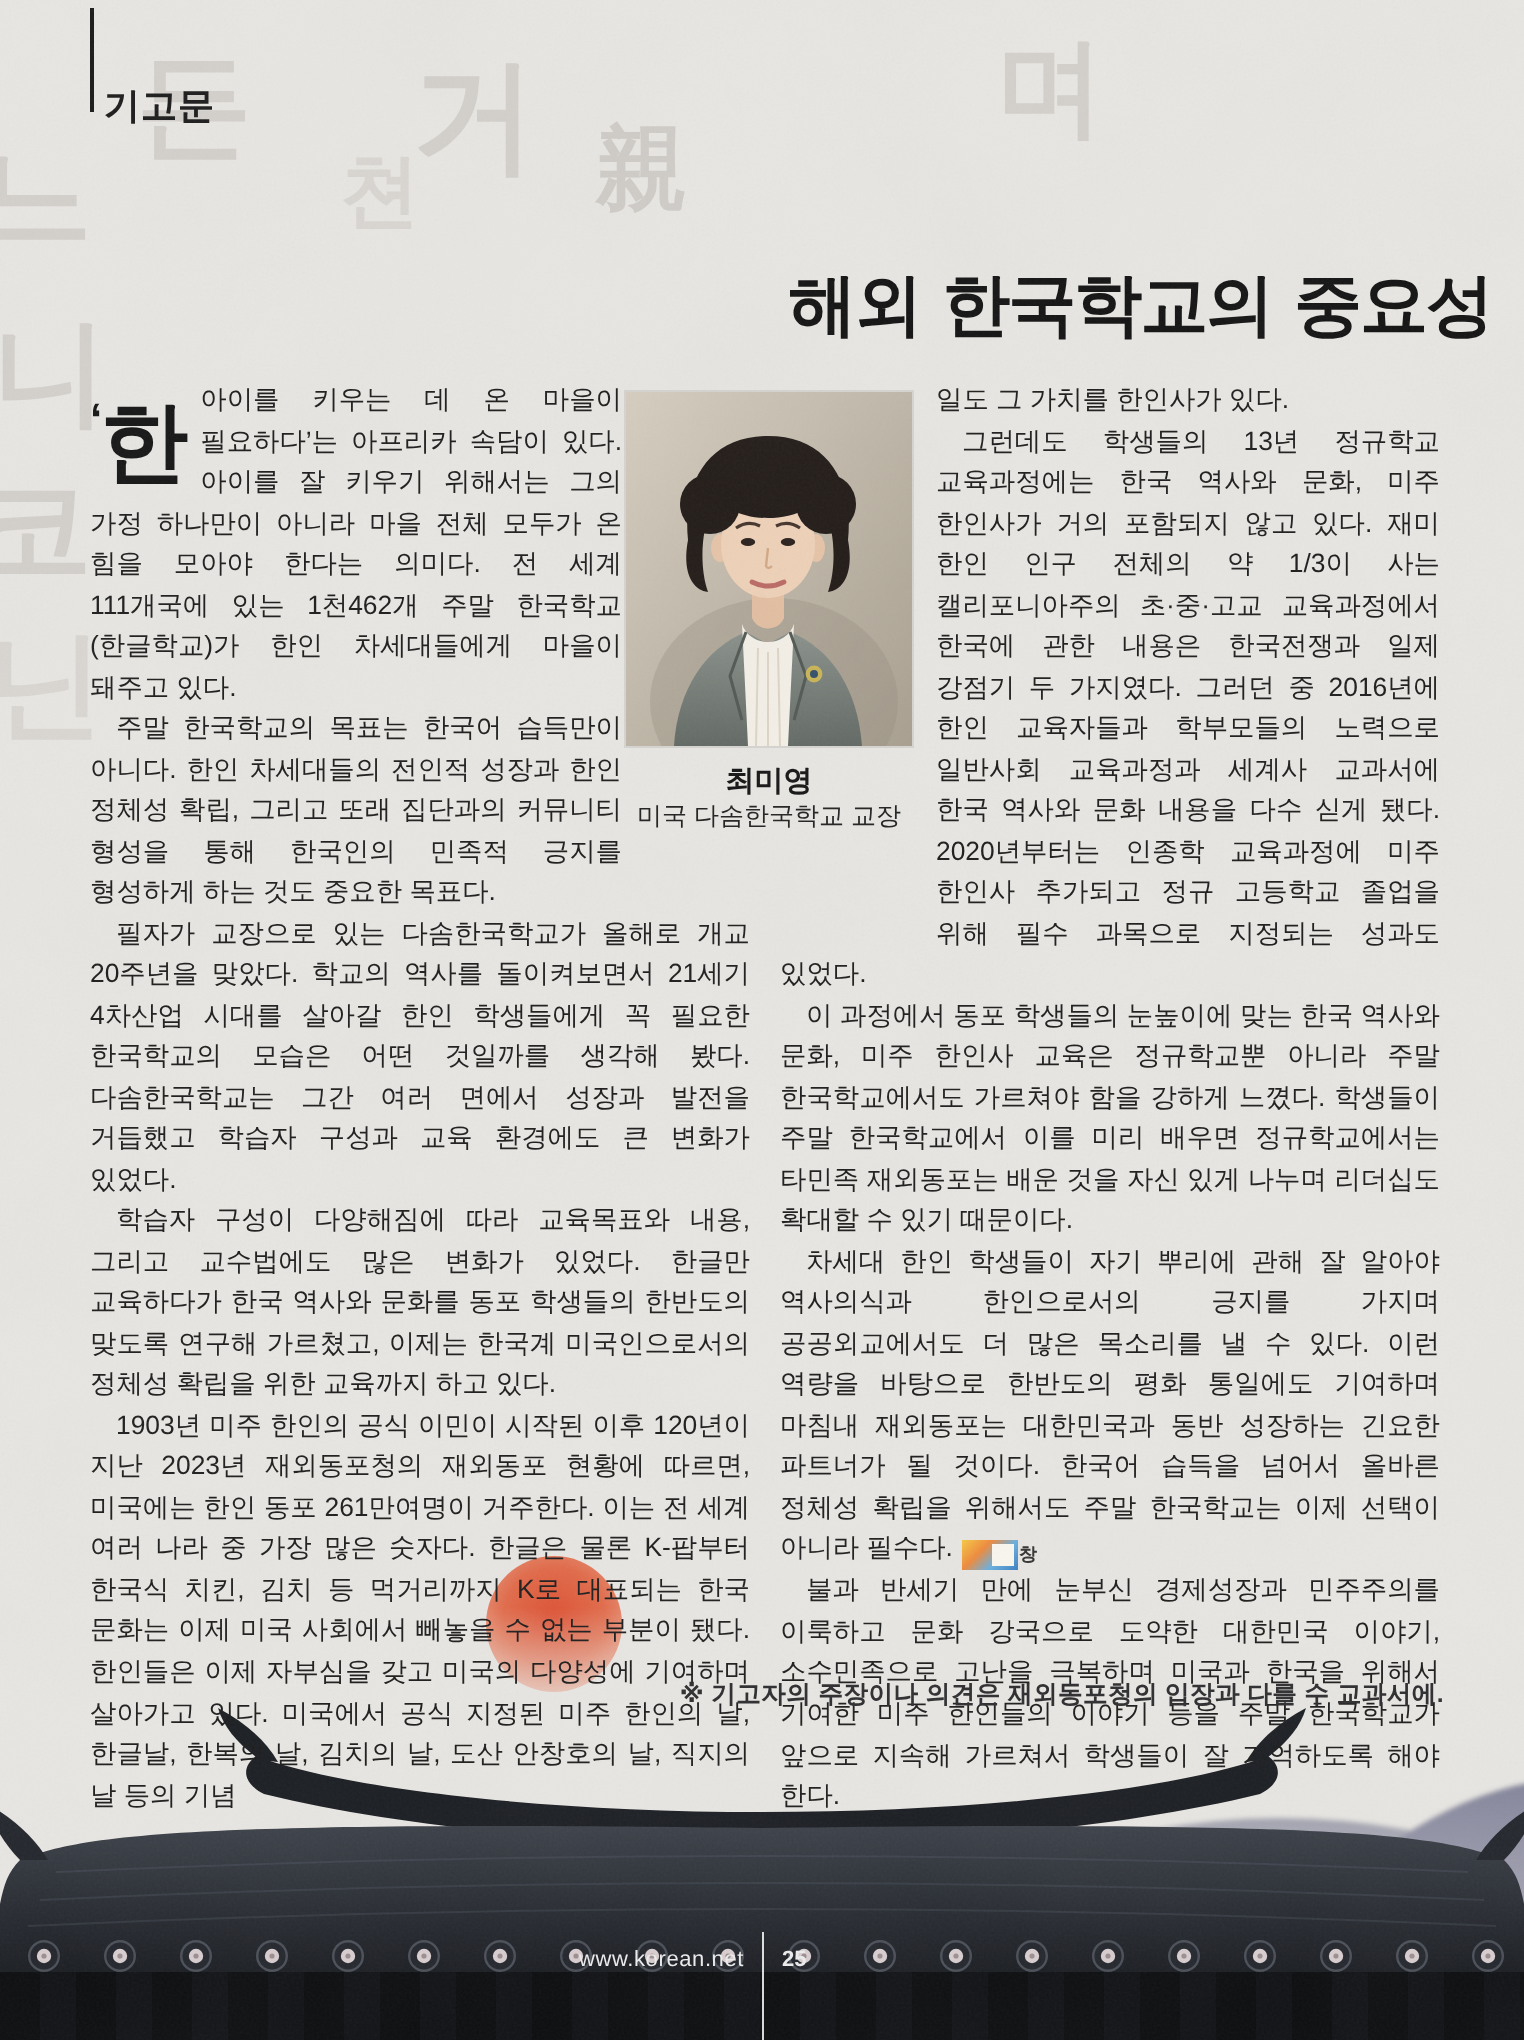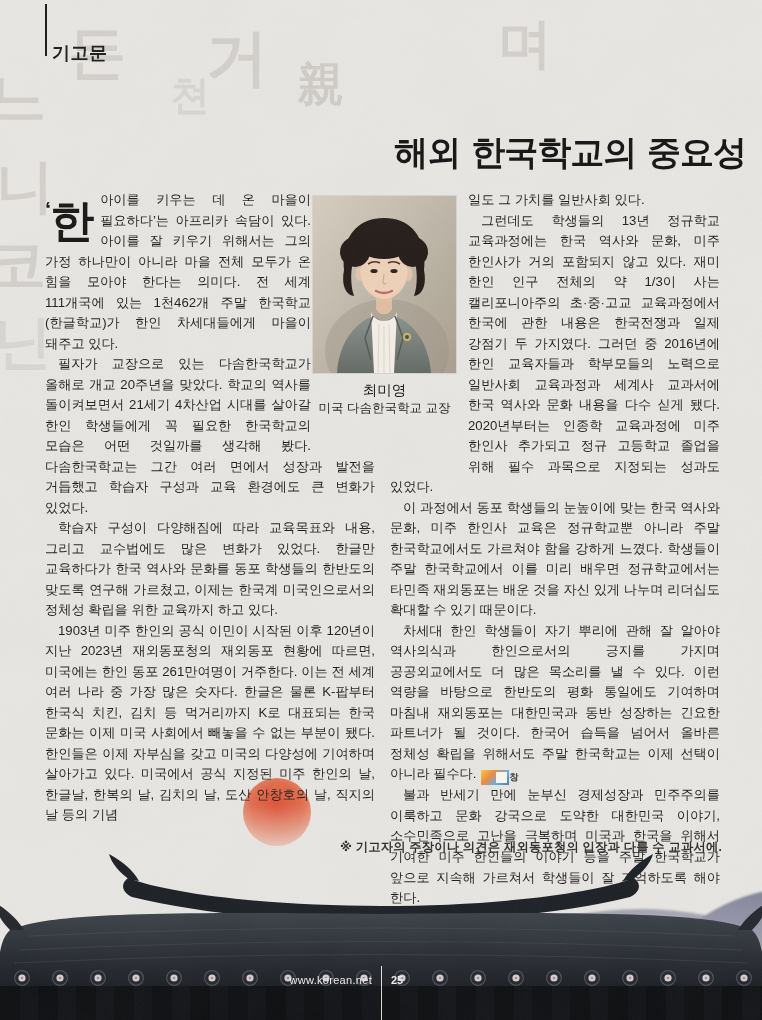--- a/index.html
+++ b/index.html
@@ -39,21 +39,21 @@
   .indent{text-indent:13px;}
   .dropcap{float:left;margin:3px 6px 0 0;font-weight:600;color:#161616;}
   .dq{font-size:22px;vertical-align:19px;margin-right:-1px;}
   .dc{font-size:44px;line-height:40px;}
 
   
   .photo{position:absolute;left:313px;top:196px;width:143px;height:177px;margin:0;z-index:2;
     box-shadow:0 0 0 1px rgba(0,0,0,0.08);}
   .photo svg{display:block;}
   .photo-caption{position:absolute;left:303px;top:381px;width:163px;text-align:center;z-index:2;}
-  .cap-name{font-size:14.5px;font-weight:400;color:#151515;}
+  .cap-name{font-size:14.5px;font-weight:700;color:#151515;}
   .cap-role{font-size:12.5px;margin-top:0;color:#222;}
 
   
   .endmark{display:inline-block;vertical-align:-2px;margin-left:5px;padding:2px;
     background:linear-gradient(135deg,#f6c944 0%,#ef8a3c 35%,#69b0e0 65%,#3d7fc1 100%);line-height:0;}
   .endmark i{display:inline-block;width:11px;height:11px;background:#faf7ef;color:#333;
     font-style:normal;font-size:9px;line-height:11px;text-align:center;font-weight:700;}
 
   
   .deco{position:absolute;left:0;top:760px;width:762px;height:260px;z-index:1;}
@@ -123,27 +123,28 @@
   </figure>
   <figcaption class="photo-caption">
     <div class="cap-name">최미영</div>
     <div class="cap-role">미국 다솜한국학교 교장</div>
   </figcaption>
 
   <main class="article">
     <section class="col col-left">
       <div class="spacer-right"></div>
       <p class="para"><span class="dropcap"><span class="dq">‘</span><span class="dc">한</span></span><span>아이를 키우는 데 온 마을이 필요하다’는 아프리카 속담이 있다. 아이를 잘 키우기 위해서는 그의 가정 하나만이 아니라 마을 전체 모두가 온 힘을 모아야 한다는 의미다. 전 세계 111개국에 있는 1천462개 주말 한국학교(한글학교)가 한인 차세대들에게 마을이 돼주고 있다.</span></p>
+      <p class="para indent">주말 한국학교의 목표는 한국어 습득만이 아니다. 한인 차세대들의 전인적 성장과 한인 정체성 확립, 그리고 또래 집단과의 커뮤니티 형성을 통해 한국인의 민족적 긍지를 형성하게 하는 것도 중요한 목표다.</p>
       <p class="para indent">필자가 교장으로 있는 다솜한국학교가 올해로 개교 20주년을 맞았다. 학교의 역사를 돌이켜보면서 21세기 4차산업 시대를 살아갈 한인 학생들에게 꼭 필요한 한국학교의 모습은 어떤 것일까를 생각해 봤다. 다솜한국학교는 그간 여러 면에서 성장과 발전을 거듭했고 학습자 구성과 교육 환경에도 큰 변화가 있었다.</p>
       <p class="para indent">학습자 구성이 다양해짐에 따라 교육목표와 내용, 그리고 교수법에도 많은 변화가 있었다. 한글만 교육하다가 한국 역사와 문화를 동포 학생들의 한반도의 맞도록 연구해 가르쳤고, 이제는 한국계 미국인으로서의 정체성 확립을 위한 교육까지 하고 있다.</p>
       <p class="para indent">1903년 미주 한인의 공식 이민이 시작된 이후 120년이 지난 2023년 재외동포청의 재외동포 현황에 따르면, 미국에는 한인 동포 261만여명이 거주한다. 이는 전 세계 여러 나라 중 가장 많은 숫자다. 한글은 물론 K-팝부터 한국식 치킨, 김치 등 먹거리까지 K로 대표되는 한국 문화는 이제 미국 사회에서 빼놓을 수 없는 부분이 됐다. 한인들은 이제 자부심을 갖고 미국의 다양성에 기여하며 살아가고 있다. 미국에서 공식 지정된 미주 한인의 날, 한글날, 한복의 날, 김치의 날, 도산 안창호의 날, 직지의 날 등의 기념</p>
     </section>
     <section class="col col-right">
       <div class="spacer-left"></div>
-      <p class="para">일도 그 가치를 일반사회 있다.</p>
+      <p class="para">일도 그 가치를 한인사가 있다.</p>
       <p class="para indent">그런데도 학생들의 13년 정규학교 교육과정에는 한국 역사와 문화, 미주 한인사가 거의 포함되지 않고 있다. 재미 한인 인구 전체의 약 1/3이 사는 캘리포니아주의 초·중·고교 교육과정에서 한국에 관한 내용은 한국전쟁과 일제 강점기 두 가지였다. 그러던 중 2016년에 한인 교육자들과 학부모들의 노력으로 일반사회 교육과정과 세계사 교과서에 한국 역사와 문화 내용을 다수 싣게 됐다. 2020년부터는 인종학 교육과정에 미주 한인사 추가되고 정규 고등학교 졸업을 위해 필수 과목으로 지정되는 성과도 있었다.</p>
       <p class="para indent">이 과정에서 동포 학생들의 눈높이에 맞는 한국 역사와 문화, 미주 한인사 교육은 정규학교뿐 아니라 주말 한국학교에서도 가르쳐야 함을 강하게 느꼈다. 학생들이 주말 한국학교에서 이를 미리 배우면 정규학교에서는 타민족 재외동포는 배운 것을 자신 있게 나누며 리더십도 확대할 수 있기 때문이다.</p>
       <p class="para indent"><span>차세대 한인 학생들이 자기 뿌리에 관해 잘 알아야 역사의식과 한인으로서의 긍지를 가지며 공공외교에서도 더 많은 목소리를 낼 수 있다. 이런 역량을 바탕으로 한반도의 평화 통일에도 기여하며 마침내 재외동포는 대한민국과 동반 성장하는 긴요한 파트너가 될 것이다. 한국어 습득을 넘어서 올바른 정체성 확립을 위해서도 주말 한국학교는 이제 선택이 아니라 필수다.</span><span class="endmark"><i>창</i></span></p>
       <p class="para indent">불과 반세기 만에 눈부신 경제성장과 민주주의를 이룩하고 문화 강국으로 도약한 대한민국 이야기, 소수민족으로 고난을 극복하며 미국과 한국을 위해서 기여한 미주 한인들의 이야기 등을 주말 한국학교가 앞으로 지속해 가르쳐서 학생들이 잘 기억하도록 해야 한다.</p>
     </section>
   </main>
 
   <svg class="deco" viewBox="0 0 762 260" aria-hidden="true">
     <defs>
       <linearGradient id="fade" x1="0" y1="0" x2="0" y2="1">

